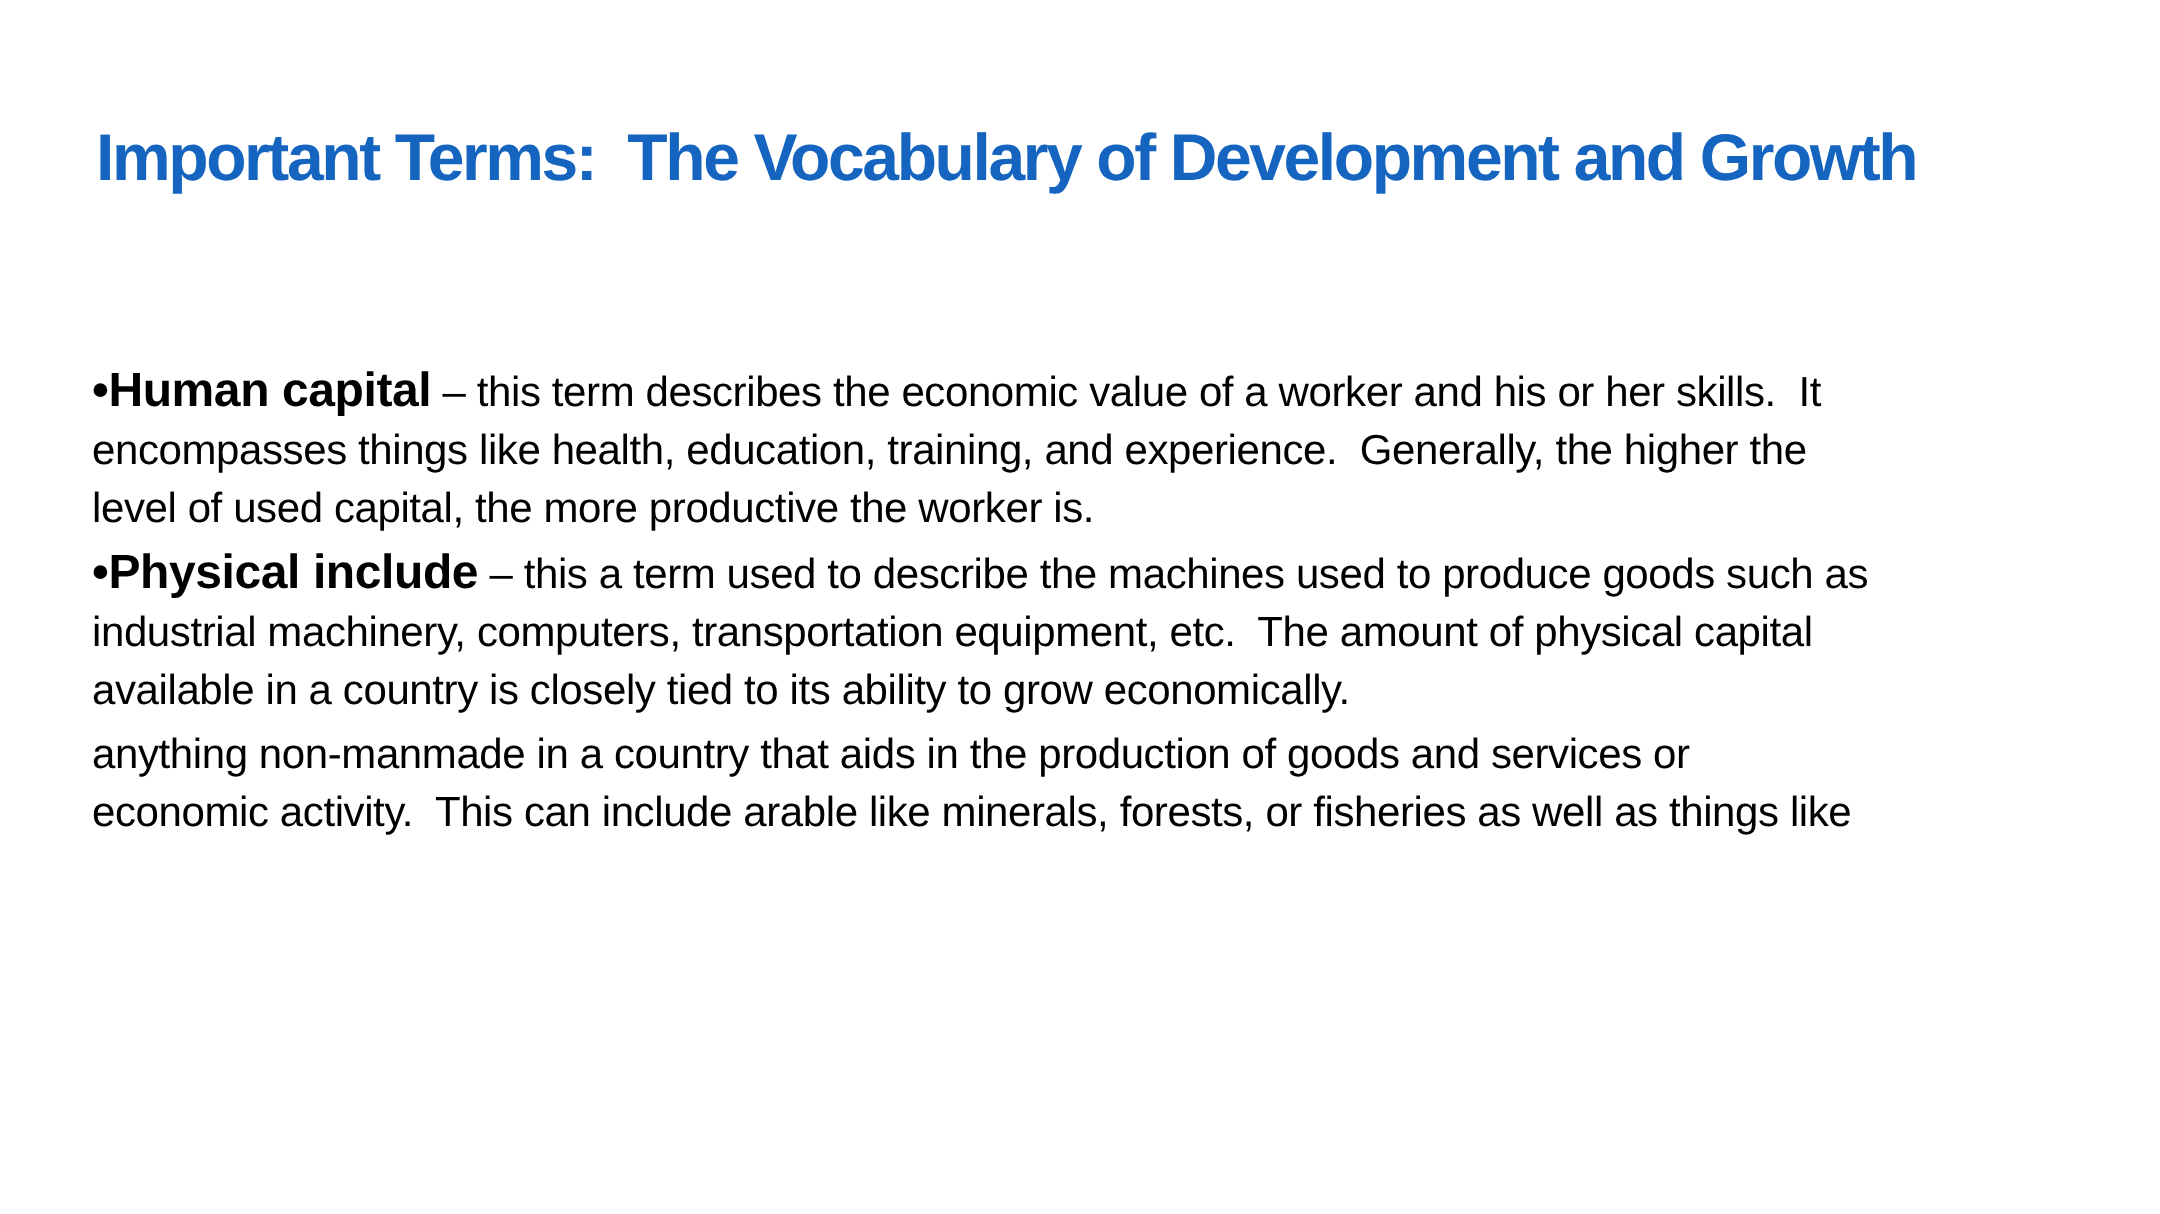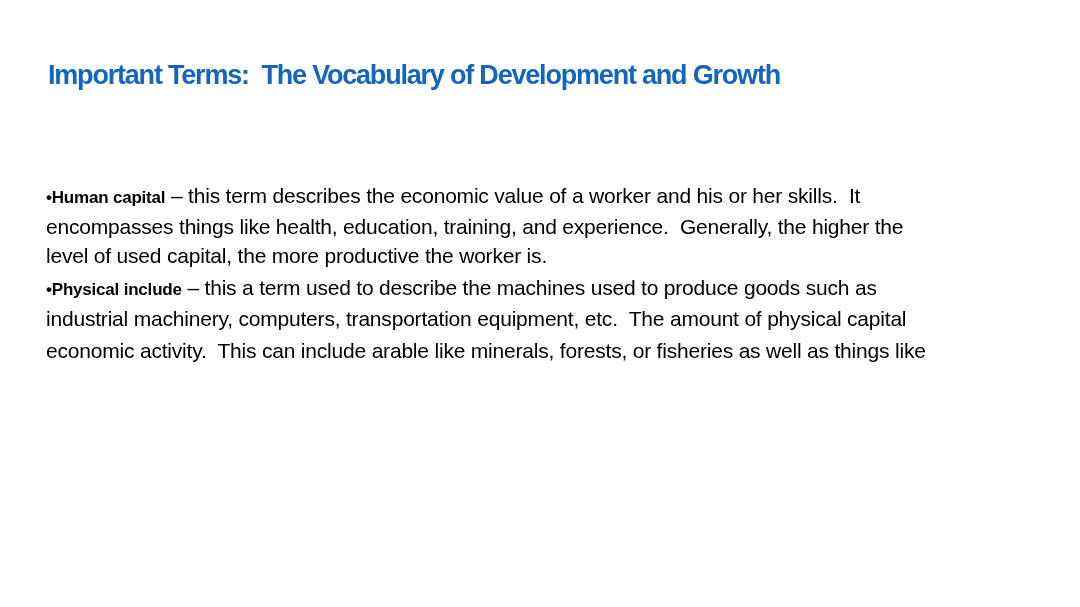--- a/index.html
+++ b/index.html
@@ -13,21 +13,21 @@
     height: 607px;
     background: #ffffff;
     overflow: hidden;
     font-family: "Liberation Sans", sans-serif;
   }
   .title {
     position: absolute;
     left: 48px;
     top: 60px;
     margin: 0;
-    font-size: 27px;
+    font-size: 33px;
     font-weight: bold;
     letter-spacing: -1.2px;
     color: #1565C0;
     white-space: pre;
   }
   .body-text {
     position: absolute;
     left: 46px;
     top: 181px;
     color: #000000;
@@ -36,41 +36,43 @@
     letter-spacing: -0.2px;
   }
   .para {
     margin: 0 0 3px 0;
   }
   .line {
     white-space: pre;
   }
   .term {
     font-weight: bold;
-    font-size: 17px;
+    font-size: 24px;
   }
 </style>
 </head>
 <body>
 
 <div class="slide">
 
   <h1 class="title">Important Terms:  The Vocabulary of Development and Growth</h1>
 
   <div class="body-text">
 
     <div class="para">
       <div class="line"><span class="term">•Human capital</span><span> – this term describes the economic value of a worker and his or her skills.  It</span></div>
       <div class="line">encompasses things like health, education, training, and experience.  Generally, the higher the</div>
       <div class="line">level of used capital, the more productive the worker is.</div>
     </div>
 
     <div class="para">
       <div class="line"><span class="term">•Physical include</span><span> – this a term used to describe the machines used to produce goods such as</span></div>
       <div class="line">industrial machinery, computers, transportation equipment, etc.  The amount of physical capital</div>
+      <div class="line">available in a country is closely tied to its ability to grow economically.</div>
     </div>
 
     <div class="para">
+      <div class="line">anything non-manmade in a country that aids in the production of goods and services or</div>
       <div class="line">economic activity.  This can include arable like minerals, forests, or fisheries as well as things like</div>
     </div>
 
   </div>
 </div>
 
 </body></html>

